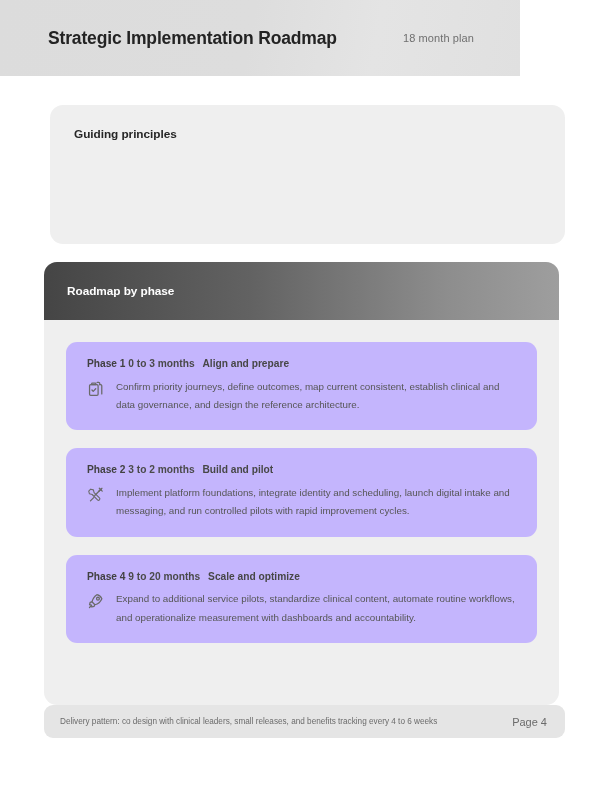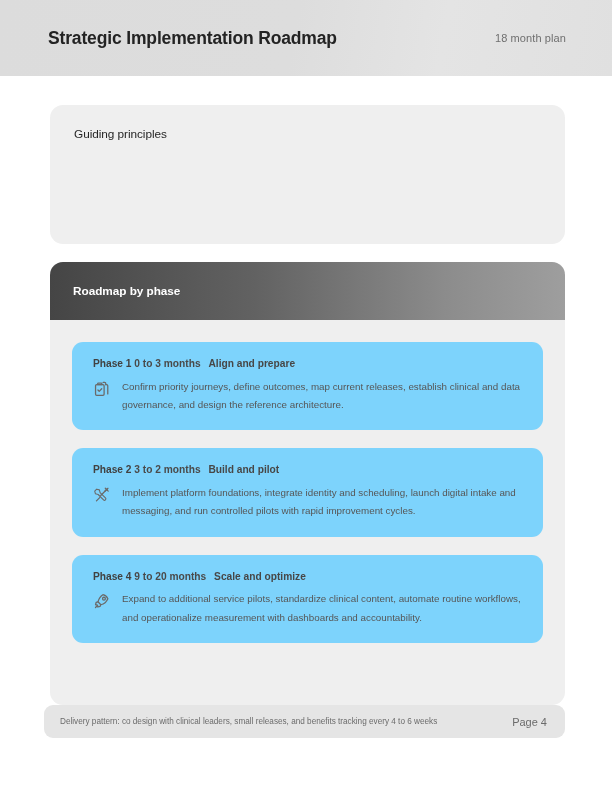--- a/index.html
+++ b/index.html
@@ -14,21 +14,21 @@
     overflow: hidden;
     position: relative;
     -webkit-font-smoothing: antialiased;
   }
 
   
   .page-header {
     position: absolute;
     left: 0;
     top: 0;
-    width: 612px;
+    width: 520px;
     height: 76px;
     background: linear-gradient(100deg, #dcdcdc 0%, #dddddd 48%, #e4e4e4 72%, #e0e0e0 100%);
     box-sizing: border-box;
     padding-left: 41px;
   }
   .page-header-inner {
     position: absolute;
     left: 48px;
     right: 46px;
     top: 0;
@@ -64,37 +64,37 @@
   .principles-card {
     left: 50px;
     top: 105px;
     width: 515px;
     height: 139px;
     background: #efefef;
     padding: 22px 24px 0 24px;
   }
   .principles-heading {
     font-size: 11.8px;
-    font-weight: normal;
+    font-weight: bold;
     color: #262626;
     letter-spacing: -0.05px;
     margin: 0 0 16px 0;
     line-height: 1.2;
   }
   .principles-body {
     font-size: 10.2px;
     color: #4d4d4d;
     line-height: 20.5px;
     margin: 0;
     max-width: 472px;
   }
 
   
   .roadmap-card {
-    left: 50px;
+    left: 44px;
     top: 262px;
     width: 515px;
     height: 443px;
     background: #efefef;
     overflow: hidden;
   }
   .roadmap-bar {
     height: 58px;
     background: linear-gradient(90deg, #454545 0%, #626262 40%, #8d8d8d 78%, #9e9e9e 100%);
     display: flex;
@@ -107,21 +107,21 @@
     font-weight: bold;
     color: #ffffff;
     letter-spacing: -0.05px;
   }
   .roadmap-body {
     padding: 22px 22px 0 22px;
   }
 
   
   .phase-item {
-    background: #7dd3fc;
+    background: #c4b5fd;
     border-radius: 11px;
     padding: 16px 20px 16px 21px;
     margin-bottom: 18px;
     box-sizing: border-box;
   }
   .phase-heading {
     font-size: 10.2px;
     font-weight: bold;
     color: #4a4a4a;
     margin: 0 0 7px 0;
@@ -212,21 +212,21 @@
       <div class="phase-row">
         <span class="phase-icon">
           <svg viewBox="0 0 24 24" fill="none" stroke="currentColor" stroke-width="1.7" stroke-linecap="round" stroke-linejoin="round">
             <path d="M13.5 3.2h2.1a1.4 1.4 0 0 1 1.4 1.4V6"></path>
             <rect x="3.4" y="6.2" width="11.4" height="14.2" rx="1.5"></rect>
             <path d="M7.2 4.1h3.6a1 1 0 0 1 1 1v1.1H6.2V5.1a1 1 0 0 1 1-1z"></path>
             <path d="M17 6.2h1.2a1.5 1.5 0 0 1 1.5 1.5v10.9"></path>
             <path d="M6.6 13.4l1.7 1.8 3.3-3.6"></path>
           </svg>
         </span>
-        <span class="phase-text">Confirm priority journeys, define outcomes, map current releases, establish clinical and data governance, and design the reference architecture.</span>
+        <span class="phase-text">Confirm priority journeys, define outcomes, map current consistent, establish clinical and data governance, and design the reference architecture.</span>
       </div>
     </div>
 
     <div class="phase-item">
       <div class="phase-heading">
         <span class="phase-label">Phase 2</span>
         <span class="phase-range">3 to 2 months</span>
         <span class="phase-name">Build and pilot</span>
       </div>
       <div class="phase-row">

